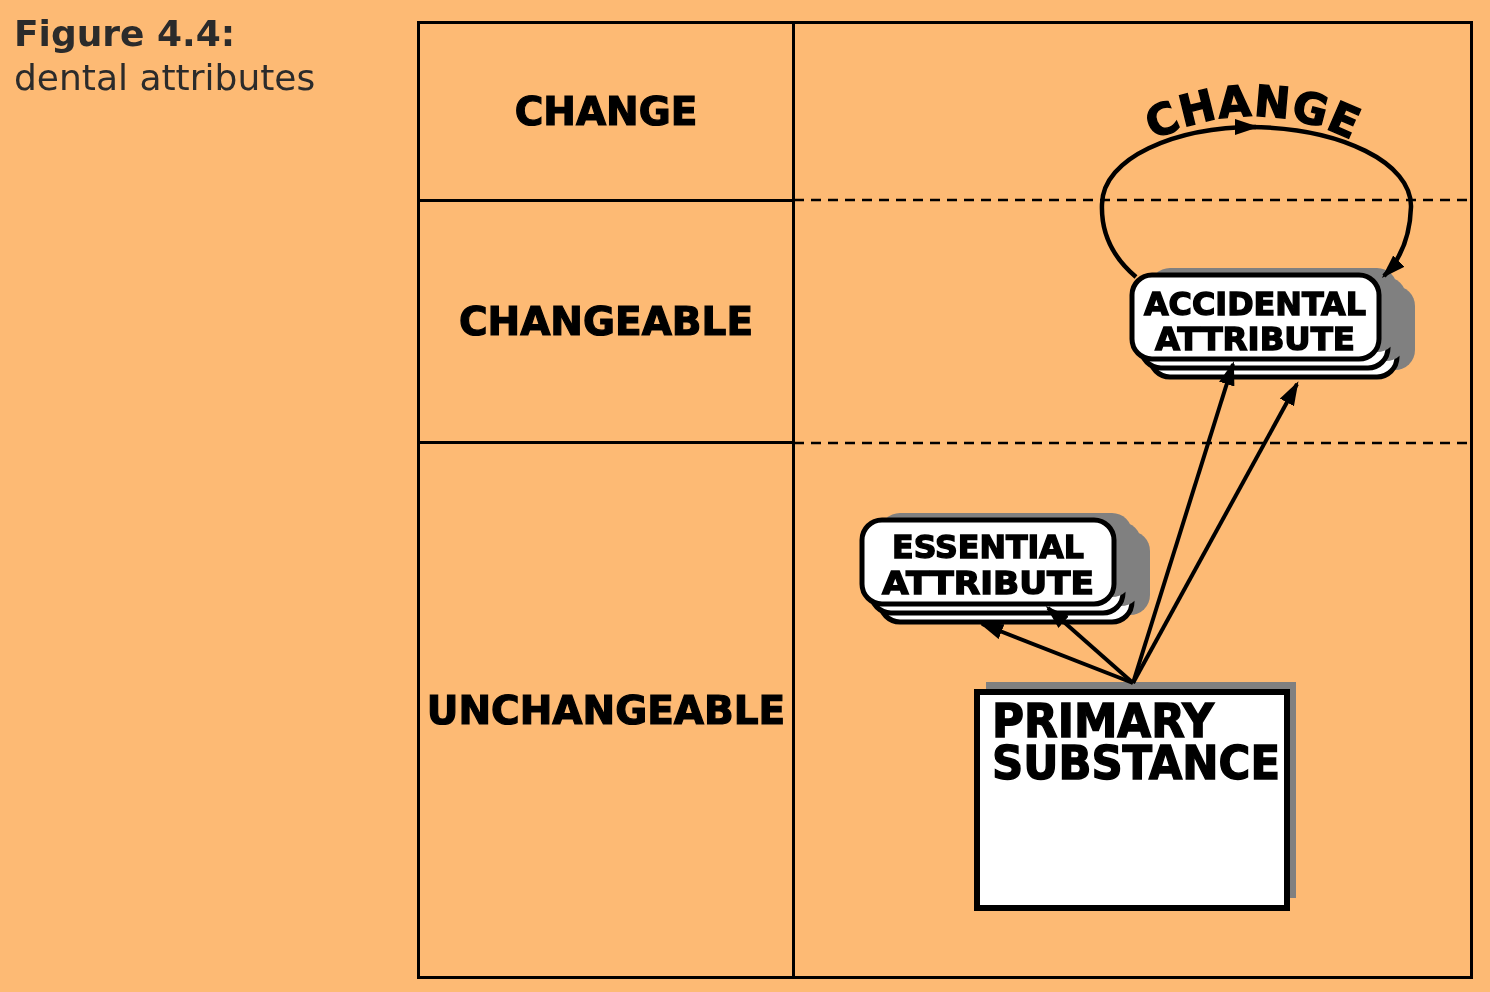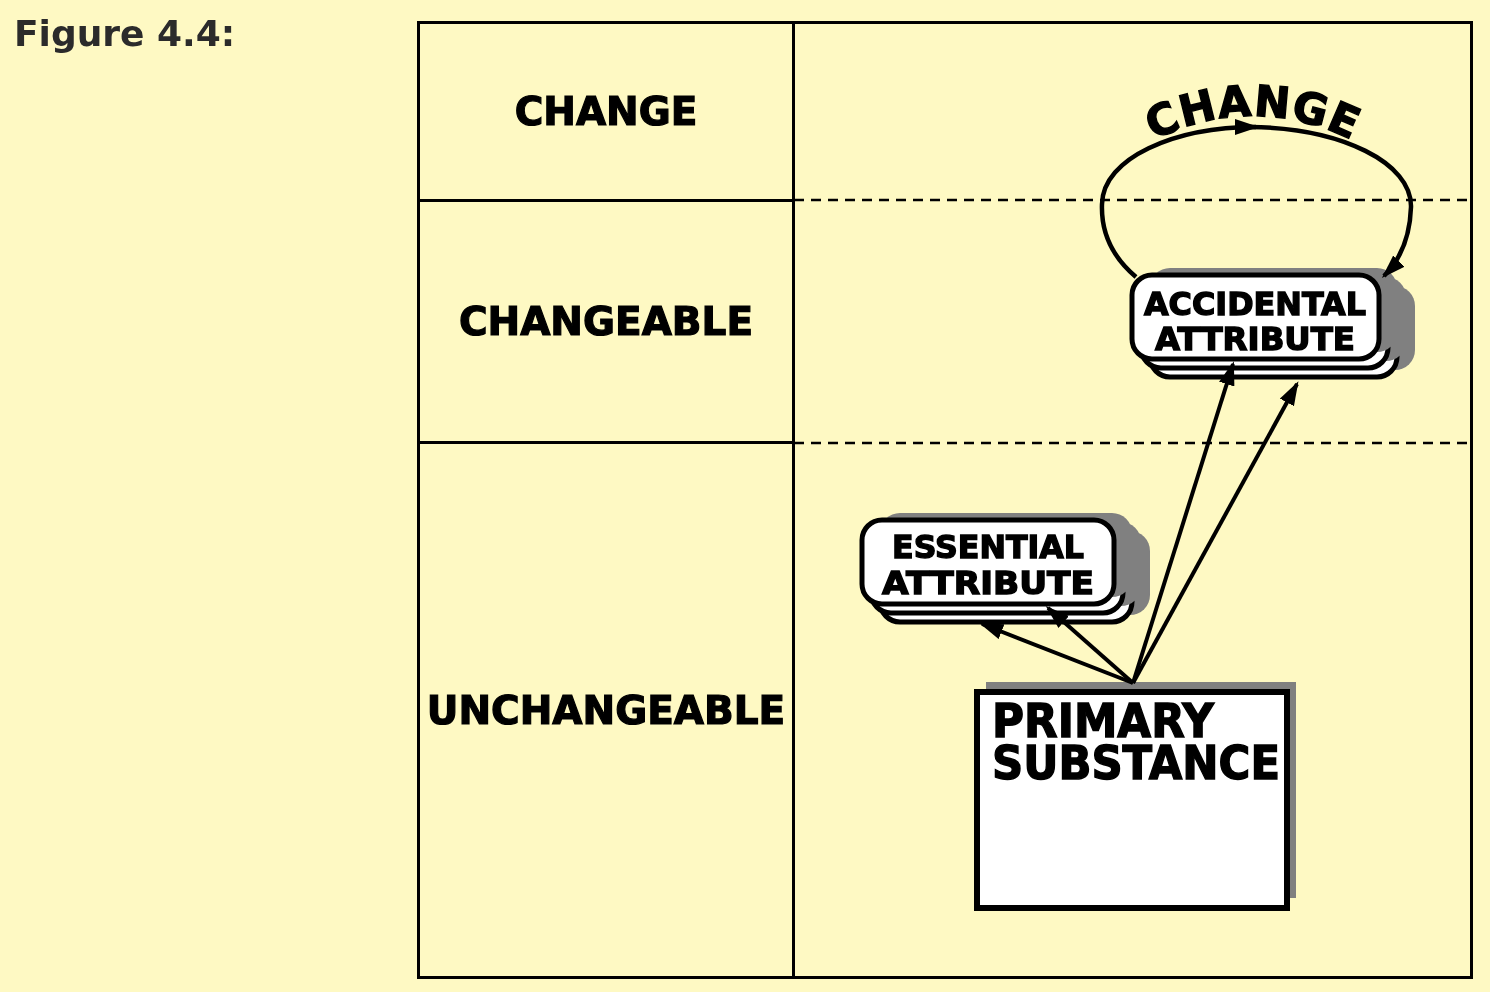--- a/index.html
+++ b/index.html
@@ -3,21 +3,21 @@
 <meta charset="utf-8">
 <style>
   html, body {
     margin: 0; padding: 0;
     background: #ffffff;
     font-family: "DejaVu Sans", "Liberation Sans", sans-serif;
   }
   .stage {
     position: relative;
     width: 1490px; height: 992px;
-    background: #fef9c3;
+    background: #fdba74;
     overflow: hidden;
   }
   
   .caption {
     position: absolute; left: 14px; top: 12px;
     color: #2b2b2b;
     font-size: 36px; line-height: 44px;
     white-space: nowrap;
   }
   .caption-title { font-weight: bold; }
@@ -62,20 +62,21 @@
     paint-order: stroke fill;
   }
 </style>
 </head>
 <body>
 
 <div class="stage">
 
   <div class="caption">
     <div class="caption-title">Figure 4.4:</div>
+    <div class="caption-line">dental attributes</div>
   </div>
 
   <div class="matrix">
     <div class="vdivider"></div>
     <div class="hline-solid" style="top:175px;"></div>
     <div class="hline-solid" style="top:417px;"></div>
 
     <div class="row-label" style="top:0px; height:175px;">CHANGE</div>
     <div class="row-label" style="top:178px; height:239px;">CHANGEABLE</div>
     <div class="row-label" style="top:420px; height:532px;">UNCHANGEABLE</div>

